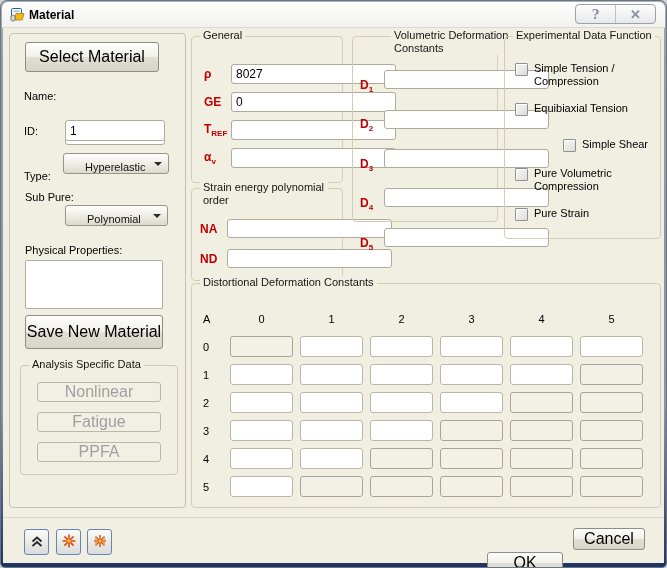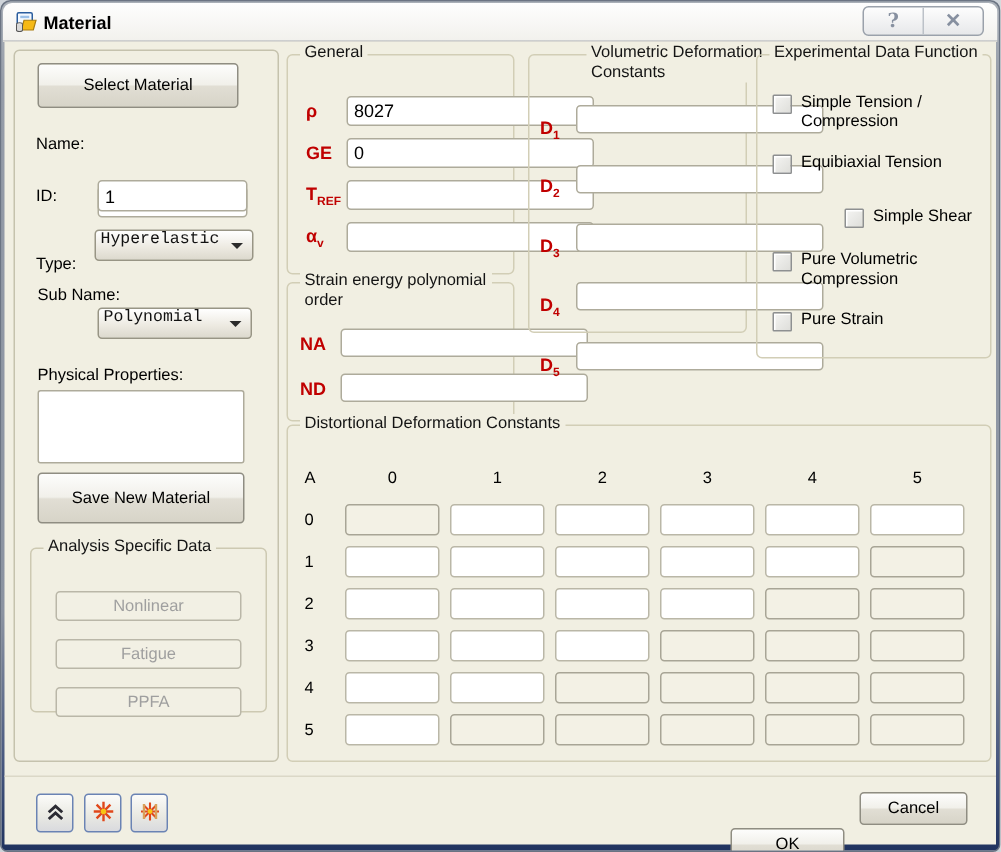--- a/index.html
+++ b/index.html
@@ -25,26 +25,26 @@
   .client{position:absolute;top:27px;left:2px;right:2px;bottom:4px;background:#f1efe2;}
 
   .group{position:absolute;border:1px solid #d2ceb6;border-radius:4px;}
   .legend{position:absolute;top:-8px;left:8px;padding:0 3px;background:#f1efe2;color:#141414;line-height:13px;}
 
   
   .left-panel{left:6px;top:5px;width:177px;height:475px;border-color:#c5c2ad;}
   .lbl{position:absolute;color:#000;}
   .btn{display:flex;align-items:center;justify-content:center;border:1px solid #8f8d82;border-radius:3px;
     background:linear-gradient(#fdfdfc 0%,#f1f0ea 48%,#e1ded4 52%,#d7d4c8 100%);
-    color:#000;font-size:11px;cursor:default;}
+    color:#000;font-size:16px;cursor:default;}
   .btn.disabled{background:#f2f0e4;border-color:#bab7a8;color:#9f9f9f;}
   .tbox{border:1px solid #aeab9b;border-radius:3px;background:#fff;font-family:inherit;
     font-size:12px;color:#000;padding:1px 4px;outline:none;}
-  .combo{position:absolute;display:flex;align-items:flex-start;border:1px solid #989585;border-radius:3px;
-    background:linear-gradient(#fff,#ece9e0 60%,#dcd9ce);padding-left:3px;cursor:default;font-family:Liberation Mono, monospace;}
+  .combo{position:absolute;display:flex;align-items:flex-end;border:1px solid #989585;border-radius:3px;
+    background:linear-gradient(#fff,#ece9e0 60%,#dcd9ce);padding-left:21px;cursor:default;}
   .combo .arrow{position:absolute;right:6px;top:8px;width:0;height:0;
     border-left:4px solid transparent;border-right:4px solid transparent;border-top:4px solid #2b2b2b;}
   .listbox{position:absolute;border:1px solid #aeab9b;border-radius:2px;background:#fff;}
 
   
   .frow{display:flex;align-items:center;margin-bottom:8px;}
   .rlabel{color:#c00000;font-weight:bold;font-size:12px;flex:0 0 27px;}
   .rlabel sub{font-size:8px;font-weight:bold;}
   .frow input{height:20px;flex:1;}
 
@@ -79,21 +79,21 @@
   .cell.off{background:#f3f1e5;border-color:#a8a596;}
 
   .footer-sep{position:absolute;left:0;right:0;top:489px;border-top:1px solid #dbd8c7;}
   .tool-btn{position:absolute;top:501px;width:25px;height:26px;border:1px solid #6a83b4;border-radius:3px;
     background:linear-gradient(#fbfbf9,#eaeae3 55%,#d9dade);display:flex;align-items:center;justify-content:center;cursor:default;}
   .ok-btn{position:absolute;left:484px;top:524px;width:76px;height:22px;}
   .cancel-btn{position:absolute;left:570px;top:500px;width:72px;height:22px;}
 
   .analysis-group{position:absolute;left:10px;top:331px;width:158px;height:110px;border:1px solid #cdc9b2;border-radius:4px;}
   .analysis-group .inner{padding-top:16px;}
-  .analysis-group .btn{width:124px;height:20px;margin:12px auto 10px;}
+  .analysis-group .btn{width:124px;height:20px;margin:0 auto 10px;}
 </style>
 </head>
 <body>
 
 <div class="window">
   <div class="titlebar">
     <span class="app-icon">
       <svg width="16" height="16" viewBox="0 0 16 16">
         <rect x="2.5" y="1.5" width="10" height="9.5" rx="1" fill="#f4f9ff" stroke="#2a5d9e"></rect>
         <rect x="4.5" y="3.5" width="6" height="1.6" fill="#9cc0e8"></rect>
@@ -124,21 +124,21 @@
 
       <span class="lbl" style="left:14px;top:91px;">ID:</span>
       <input class="tbox" style="position: absolute; left: 55px; top: 86px; width: 100px; height: 21px;" value="1">
 
       <span class="lbl" style="left:14px;top:136px;">Type:</span>
       <div class="combo" style="left:53px;top:119px;width:106px;height:21px;">
         <span>Hyperelastic</span>
         <span class="arrow"></span>
       </div>
 
-      <span class="lbl" style="left:15px;top:157px;">Sub Name:</span>
+      <span class="lbl" style="left:15px;top:157px;">Sub Pure:</span>
       <div class="combo" style="left:55px;top:171px;width:103px;height:21px;">
         <span>Polynomial</span>
         <span class="arrow"></span>
       </div>
 
       <span class="lbl" style="left:15px;top:210px;">Physical Properties:</span>
       <div class="listbox" style="left:15px;top:226px;width:138px;height:49px;"></div>
 
       <div class="btn" style="position:absolute;left:15px;top:281px;width:138px;height:34px;">Save New Material</div>
 

